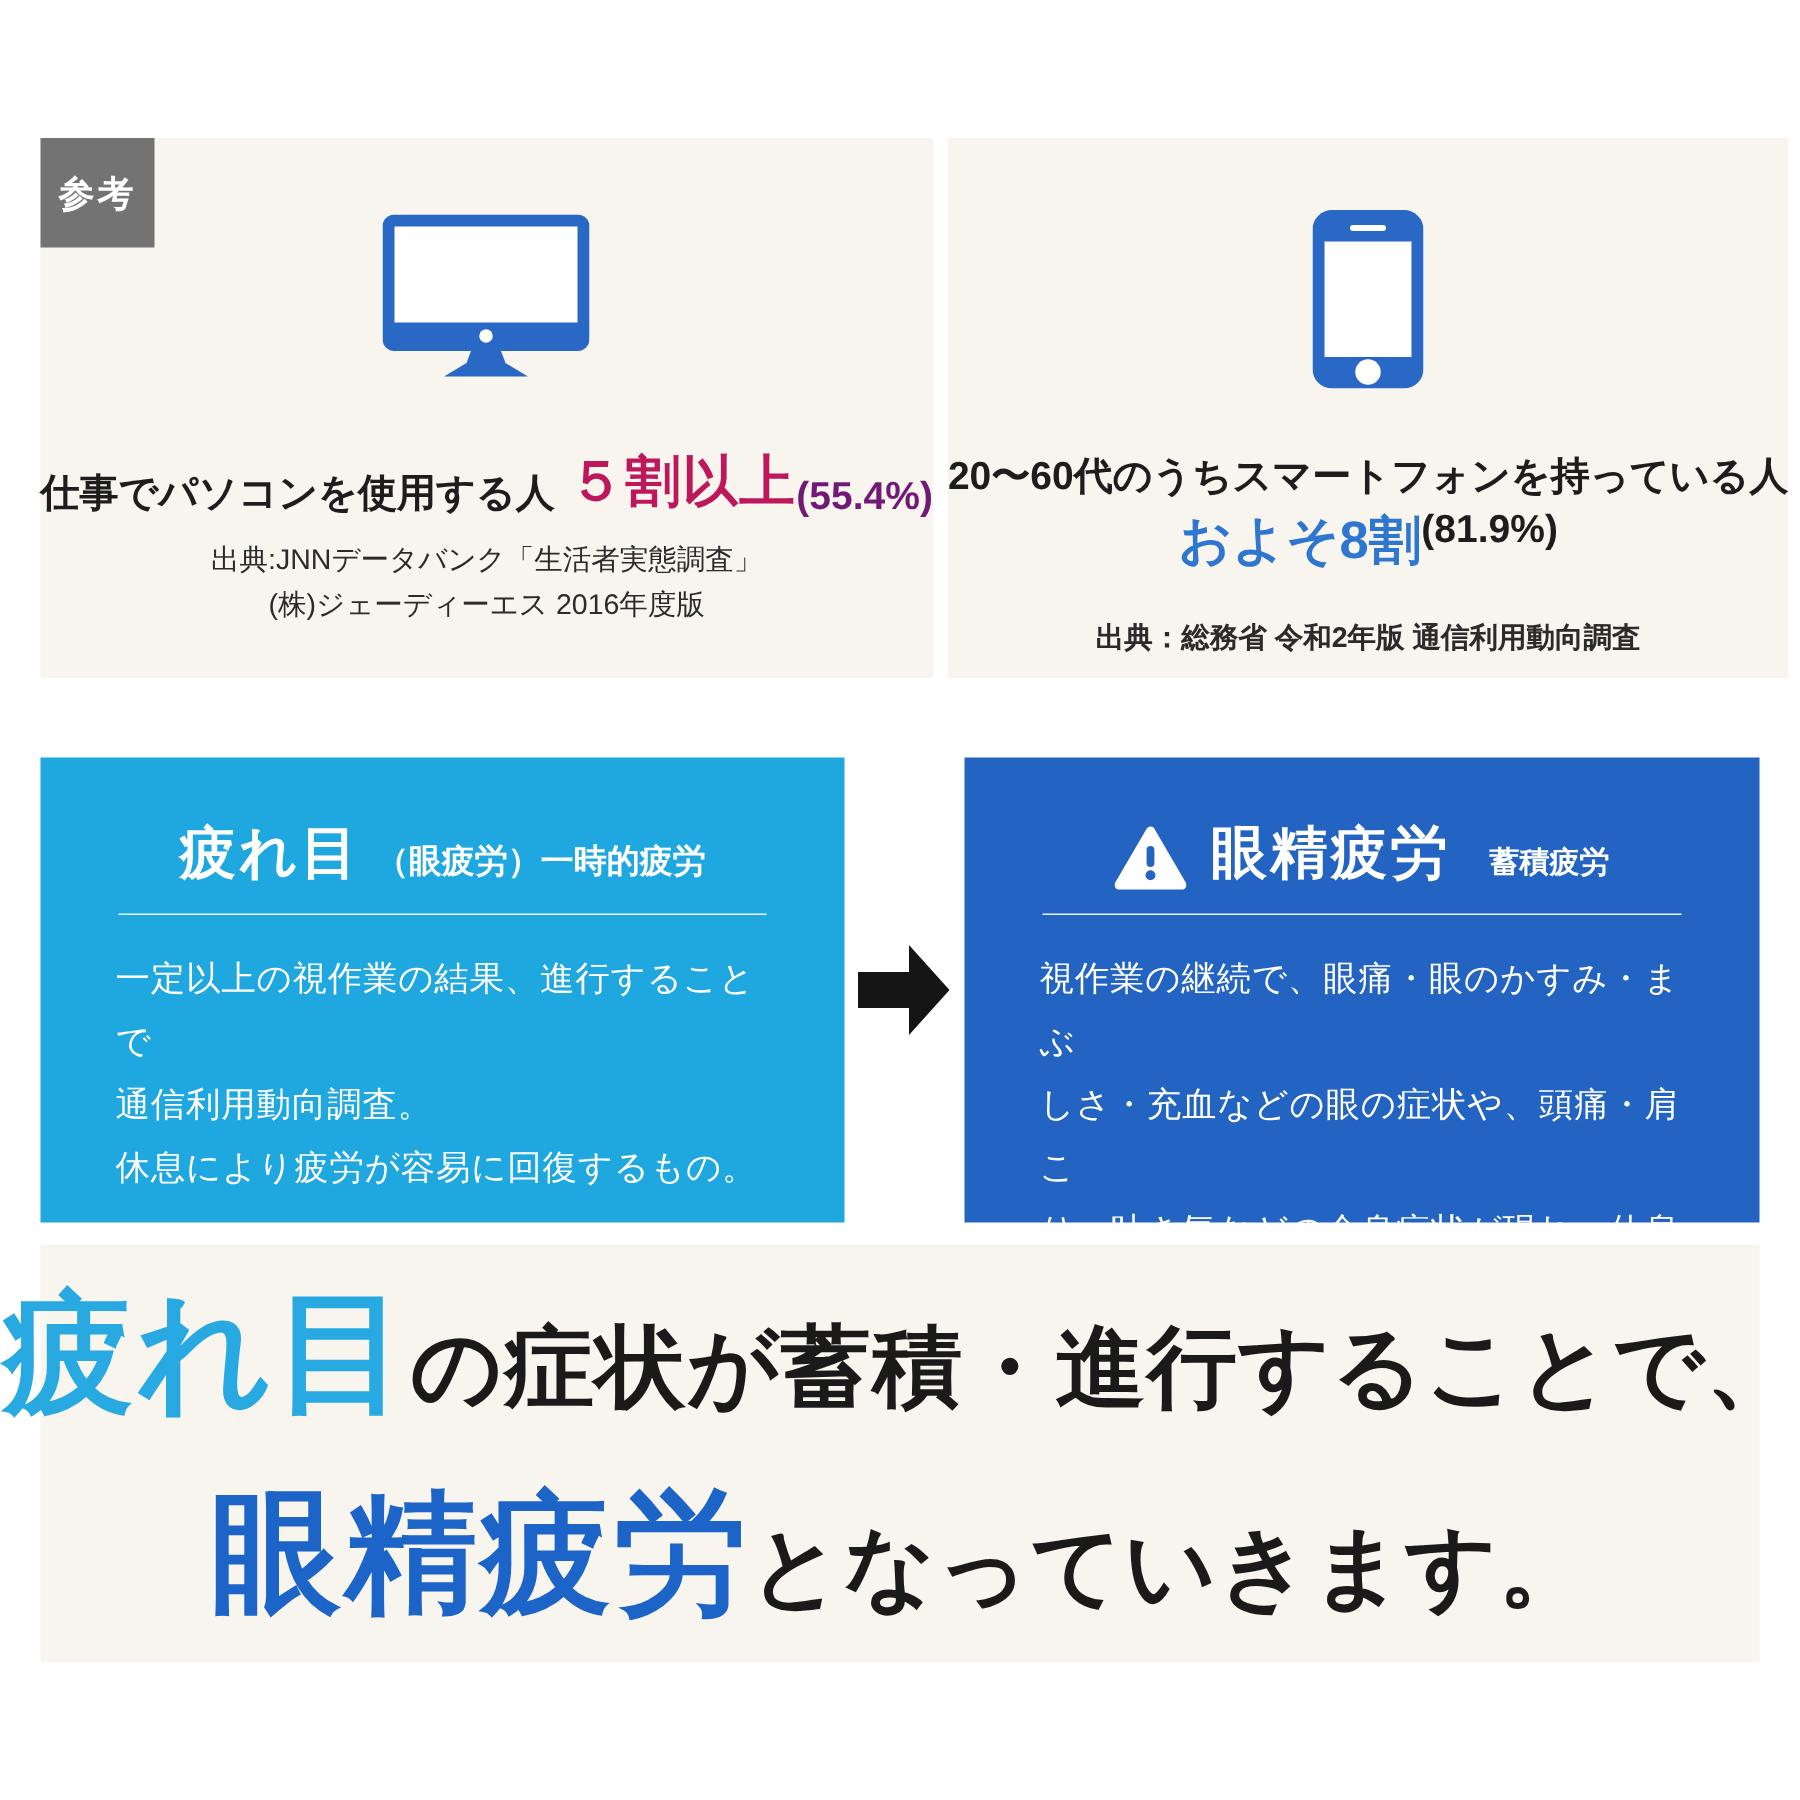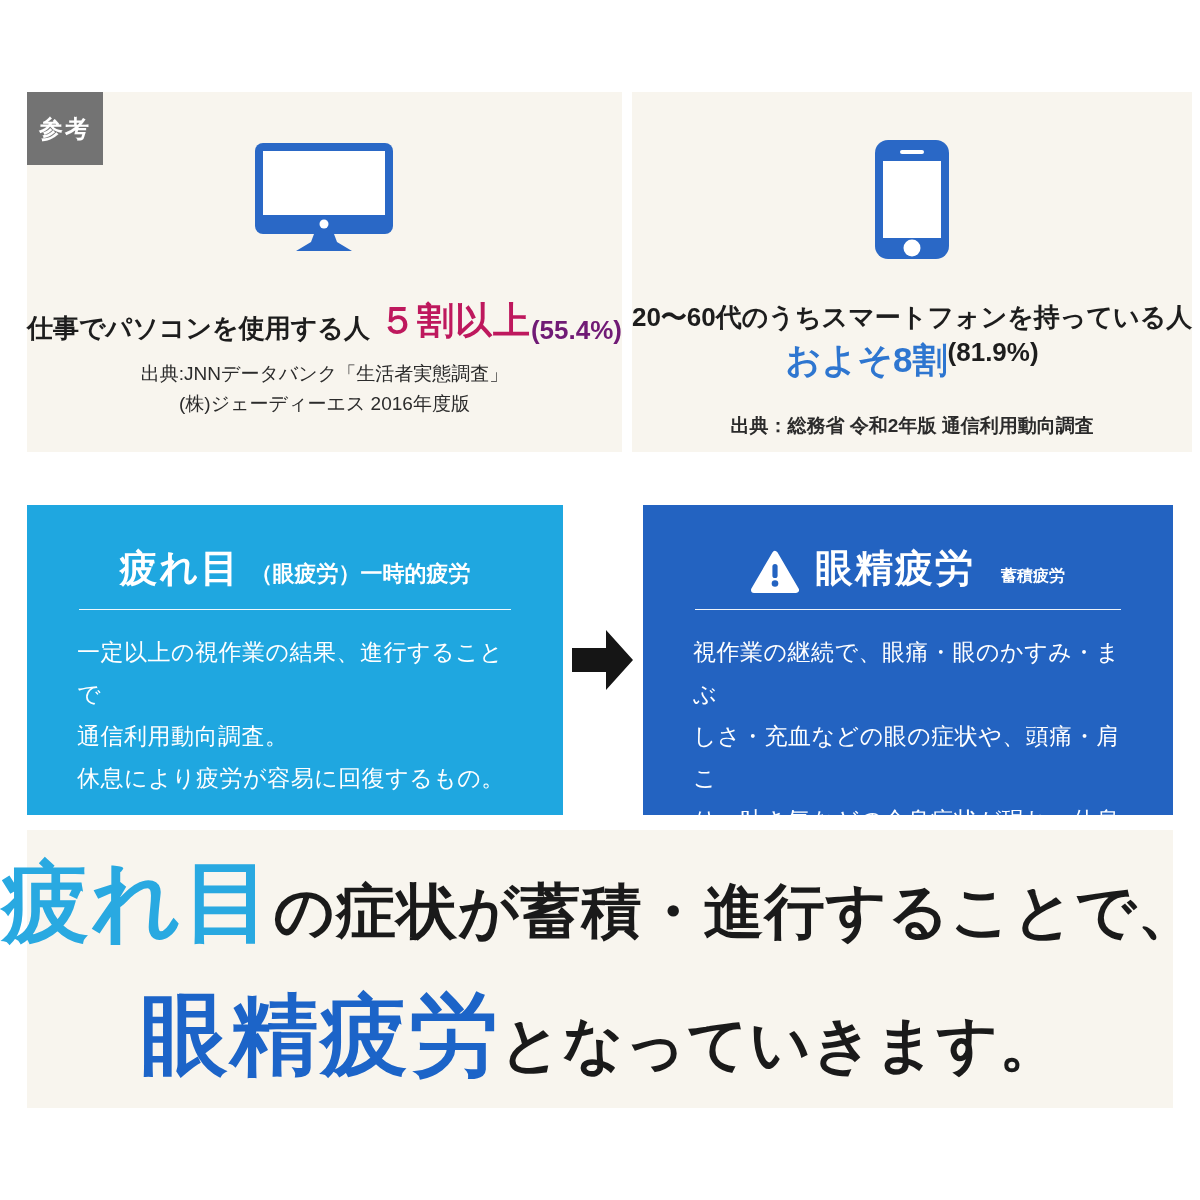--- a/index.html
+++ b/index.html
@@ -27,21 +27,21 @@
 
   
   .middle-section { position:absolute; left:27px; top:505px; width:1146px; height:310px; display:flex; }
   .cmp-box { color:#ffffff; height:310px; }
   .cmp-box.light { width:536px; background:#1fa7e0; }
   .cmp-box.dark { flex:1 1 0; background:#2363c1; }
   .arrow-cell { width:80px; display:flex; align-items:center; justify-content:center; }
   .box-title { margin-top:38px; display:flex; align-items:baseline; justify-content:center; white-space:nowrap; }
   .box-title .t-main { font-size:38px; font-weight:700; letter-spacing:2px; }
   .box-title .t-sub { font-size:22px; font-weight:700; margin-left:10px; }
-  .cmp-box.dark .box-title .t-sub { font-size:16px; margin-left:26px; }
+  .cmp-box.dark .box-title .t-sub { font-size:20px; margin-left:26px; }
   .warn-wrap { align-self:center; margin-right:16px; display:flex; transform:translateY(3px); }
   .box-divider { height:1px; background:rgba(255,255,255,0.92); margin:15px 52px 0 52px; }
   .box-body { margin:21px 46px 0 50px; font-size:23px; line-height:42px; font-weight:500; letter-spacing:0.5px; }
 
   
   .bottom-section { position:absolute; left:27px; top:830px; width:1146px; height:278px; background:#f8f5ee;
                     display:flex; flex-direction:column; align-items:center; justify-content:center; gap:14px; }
   .concl-line { display:flex; align-items:baseline; white-space:nowrap; }
   .concl-big { font-size:88px; font-weight:800; letter-spacing:2px; }
   .concl-big.lb { color:#29a9e1; }

